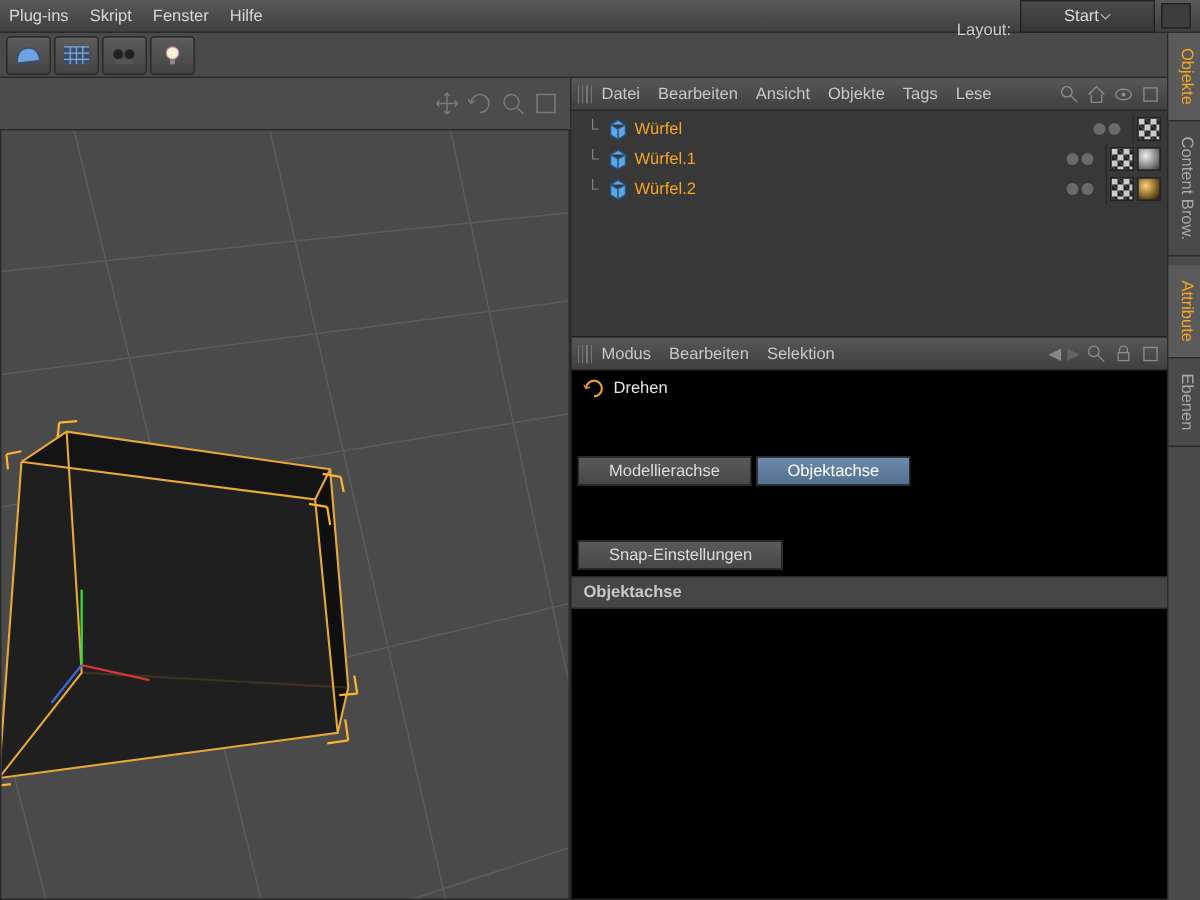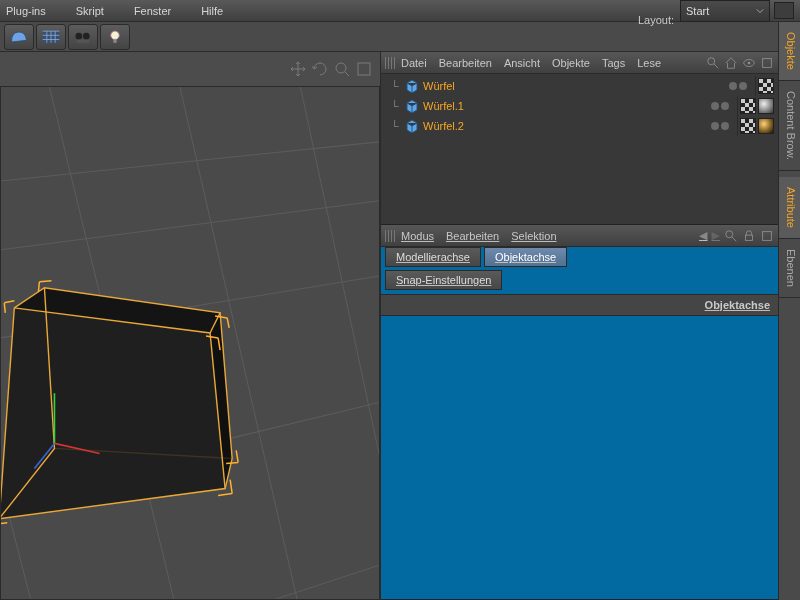--- a/index.html
+++ b/index.html
@@ -1,24 +1,24 @@
 <!DOCTYPE html>
 <html><head>
 <meta charset="utf-8">
 <style>
   * { box-sizing: border-box; margin: 0; padding: 0; font-family: "Segoe UI", Arial, sans-serif; }
   body { width: 800px; height: 600px; background: #4c4c4c; color: #bdbdbd; font-size: 11px; overflow: hidden; position: relative; }
 
   
   .topbar { height: 22px; background: linear-gradient(#595959,#3f3f3f); display: flex; align-items: center; padding: 0 6px; border-bottom: 1px solid #2b2b2b; }
-  .topbar .menu { display: flex; gap: 30px; }
+  .topbar .menu { display: flex; gap: 14px; }
   .topbar .menu span { color: #d7d7d7; cursor: pointer; }
   .topbar .spacer { flex: 1; }
   .topbar .layout-label { color: #ccc; margin-right: 6px; margin-top: 19px; }
-  .topbar .layout-select { background: linear-gradient(#4a4a4a,#383838); border: 1px solid #222; color: #ddd; height: 22px; width: 90px; padding: 0 5px; display:flex; align-items:center; justify-content:space-between;}
+  .topbar .layout-select { background: linear-gradient(#4a4a4a,#383838); border: 1px solid #222; color: #ddd; height: 22px; width: 90px; padding: 0 5px; display:flex; align-items:center; justify-content:center;}
   .topbar .layout-select svg { width:8px; height:8px;}
   .topbar .after-layout { width: 20px; height:17px; margin-left:4px; background:#3d3d3d; border:1px solid #222;}
 
   
   .toolbar-row { height: 30px; background:#4a4a4a; border-bottom:1px solid #2b2b2b; display:flex; align-items:center; padding:0 4px;}
   .tool-btn { width:30px; height:26px; background:linear-gradient(#5c5c5c,#444); border:1px solid #2a2a2a; border-radius:3px; margin-right:2px; display:flex; align-items:center; justify-content:center;}
   .tool-btn svg { width:20px; height:18px;}
 
   
   .main-area { position:absolute; top:52px; bottom:0; left:0; right:0; display:flex; }
@@ -53,42 +53,42 @@
   .tags { display:flex; gap:2px;}
   .tag { width:16px; height:16px; background:#555; border:1px solid #222; display:flex; align-items:center; justify-content:center;}
   .checker { background:
     linear-gradient(45deg,#222 25%,transparent 25%,transparent 75%,#222 75%),
     linear-gradient(45deg,#222 25%,#ccc 25%,#ccc 75%,#222 75%);
     background-size:8px 8px; background-position:0 0,4px 4px;}
   .sphere { background:radial-gradient(circle at 35% 35%,#eee,#888 55%,#333);}
   .sphere-dark { background:radial-gradient(circle at 35% 35%,#ffd078,#7a5a20 60%,#111);}
 
   
-  .attr-panel { flex:1; background:#0369a1;text-decoration:underline;}
+  .attr-panel { flex:1; background:#000000;}
   .attr-title-row { height:24px; display:flex; align-items:center; padding:0 8px;}
   .rotate-icon { width:14px; height:14px; margin-right:6px;}
   .attr-title { color:#e6e6e6;}
   .tab-row { display:flex; gap:3px; padding:0 4px; flex-wrap:wrap;}
-  .tab { background:linear-gradient(#5a5a5a,#474747); border:1px solid #2a2a2a; padding:3px 10px; color:#ddd; font-size:11px; cursor:pointer;}
+  .tab { background:linear-gradient(#5a5a5a,#474747); border:1px solid #2a2a2a; padding:3px 20px; color:#ddd; font-size:11px; cursor:pointer;margin-top:33px;}
   .tab.active { background:linear-gradient(#6e8aad,#52708f); color:#fff;}
   .tab-row2 { padding:3px 4px 4px;}
   .section-head { background:#454545; padding:4px 8px; color:#c9c9c9; font-weight:bold; font-size:11px; border-top:1px solid #2a2a2a; border-bottom:1px solid #2a2a2a;}
   .section-body { padding:6px 8px; display:flex; gap:28px;}
   .check-field { display:flex; align-items:center; gap:6px;}
   .chk { width:12px; height:12px; background:#ddd; border:1px solid #222; position:relative;}
   .chk.on::after { content:"✓"; position:absolute; top:-3px; left:0; font-size:11px; color:#222;}
   .chk.off { background:#555;}
 
   
   .side-tabs { position:absolute; top:22px; right:0; width:22px; bottom:0; background:#4a4a4a; border-left:1px solid #2a2a2a; display:flex; flex-direction:column;}
   .side-tab { writing-mode:vertical-rl; padding:10px 3px; color:#aaa; font-size:11px; border-bottom:1px solid #2a2a2a; cursor:pointer; text-align:center;}
   .side-tab.active { background:#5a5a5a; color:#f5a623;}
 
   
-  .right-stack { margin-right:22px; width:398px;text-align:right;}
+  .right-stack { margin-right:22px; width:398px;}
 
   .small-arrow { color:#888;}
 </style>
 </head>
 <body>
 
 <div class="topbar">
   <div class="menu">
     <span>Plug-ins</span>
     <span>Skript</span>
@@ -301,20 +301,27 @@
           </svg>
         <svg class="hicon" viewBox="0 0 16 16">
             <rect x="4" y="7" width="8" height="6" stroke="#aaa" fill="none"></rect>
             <path d="M5 7 V5 A3 3 0 0 1 11 5 V7" stroke="#aaa" fill="none"></path>
           </svg>
         <svg class="hicon" viewBox="0 0 16 16">
             <rect x="3" y="3" width="10" height="10" stroke="#aaa" fill="none"></rect>
           </svg>
       </div>
 
+      <div class="attr-title-row">
+        <svg class="rotate-icon" viewBox="0 0 16 16">
+            <path d="M2 8 A6 6 0 1 1 8 14" stroke="#f2a52a" fill="none" stroke-width="1.6"></path>
+            <path d="M2 8 L0 5 M2 8 L5 7" stroke="#f2a52a"></path>
+          </svg>
+        <span class="attr-title">Drehen</span>
+      </div>
 
       <div class="tab-row">
         <div class="tab">Modellierachse</div>
         <div class="tab active">Objektachse</div>
       </div>
       <div class="tab-row tab-row2">
         <div class="tab">Snap-Einstellungen</div>
       </div>
 
       <div class="section-head">Objektachse</div>

